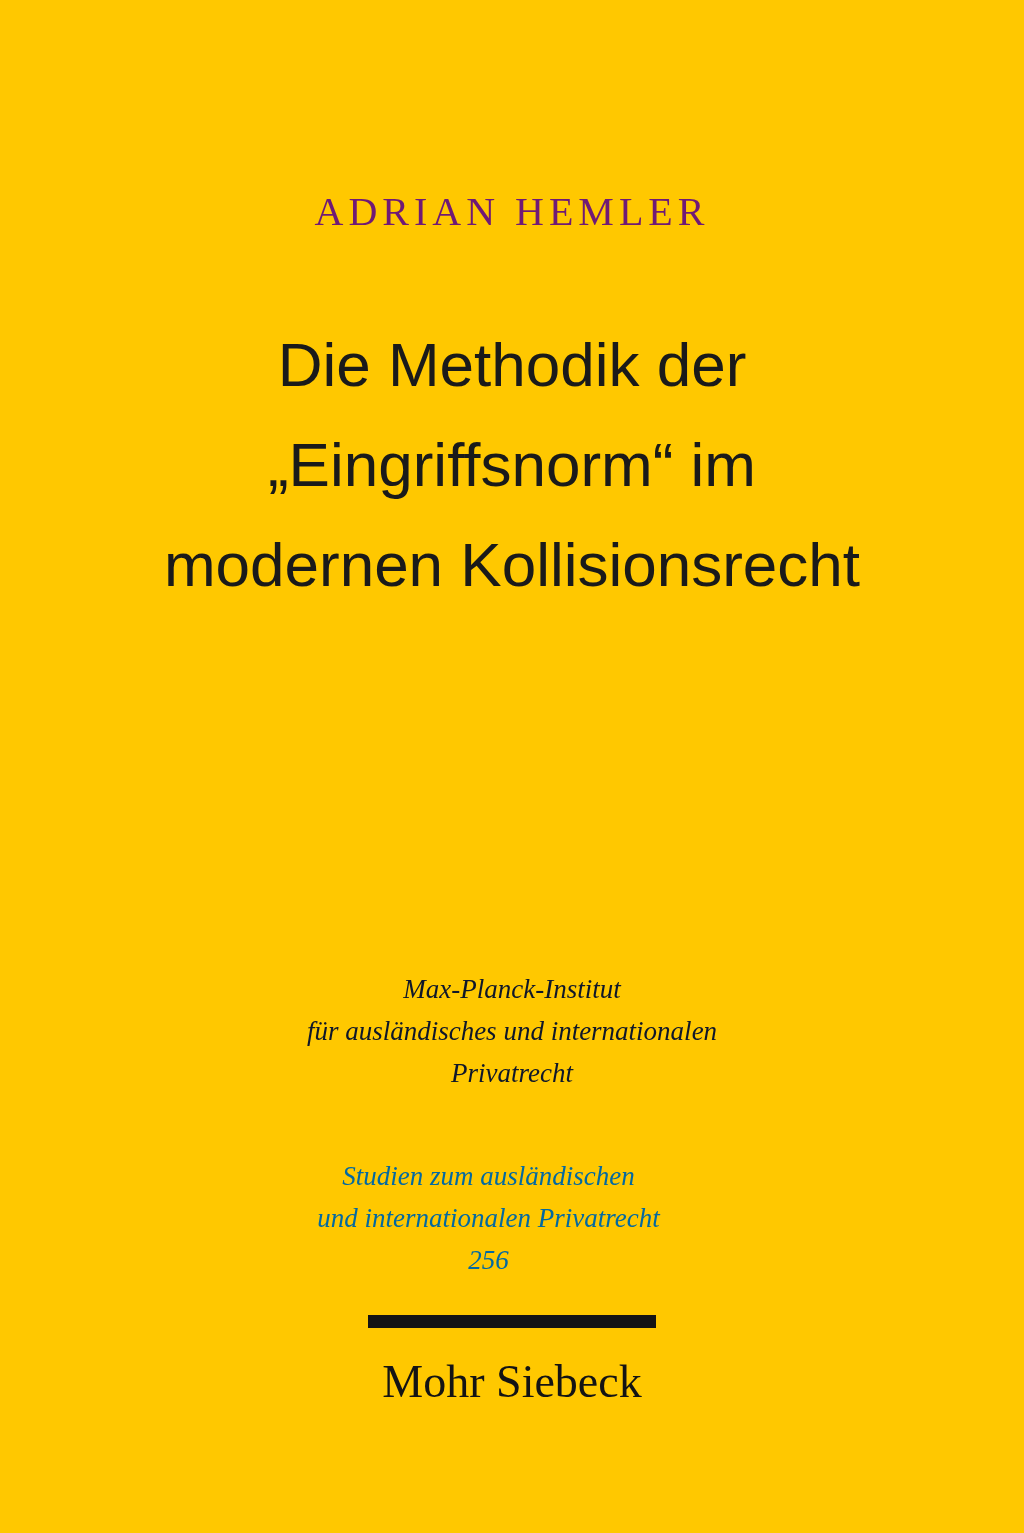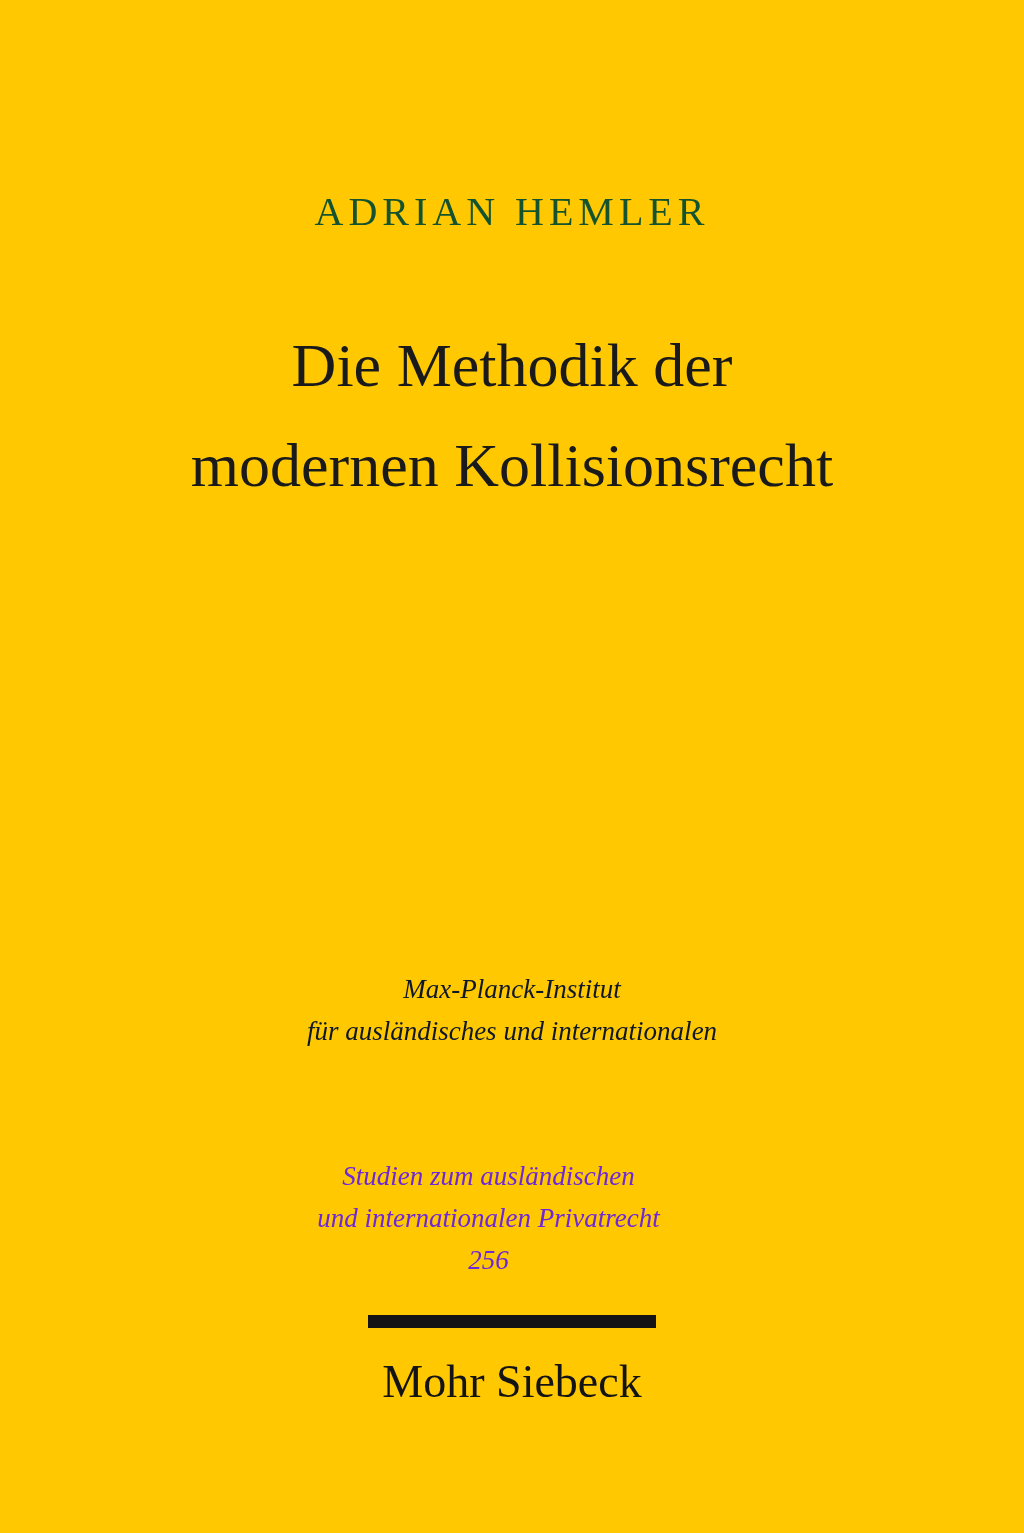--- a/index.html
+++ b/index.html
@@ -22,30 +22,30 @@
   }
   .author {
     position: absolute;
     top: 188px;
     left: 0;
     width: 1024px;
     text-align: center;
     font-family: "Liberation Serif", serif;
     font-size: 40px;
     letter-spacing: 5px;
-    color: #14532d;
+    color: #701a75;
     font-weight: 400;
   }
   .title {
     position: absolute;
     top: 315px;
     left: 0;
     width: 1024px;
     text-align: center;
-    font-family: Liberation Serif, serif;
+    font-family: Liberation Sans, sans-serif;
     font-size: 62px;
     line-height: 100px;
     color: #1a1a1a;
     font-weight: 400;
   }
   .title .tline {
     display: block;
     white-space: nowrap;
   }
   .institute {
@@ -66,21 +66,21 @@
   .series {
     position: absolute;
     top: 1155px;
     left: 0;
     width: 977px;
     text-align: center;
     font-family: "Liberation Serif", serif;
     font-style: italic;
     font-size: 27px;
     line-height: 42px;
-    color: #6d28d9;
+    color: #0369a1;
   }
   .series .sline {
     display: block;
   }
   .rule {
     position: absolute;
     top: 1315px;
     left: 50%;
     transform: translateX(-50%);
     width: 288px;
@@ -101,26 +101,28 @@
 </style>
 </head>
 <body>
 
 <div class="cover">
 
   <div class="author">ADRIAN HEMLER</div>
 
   <div class="title">
     <span class="tline">Die Methodik der</span>
+    <span class="tline">„Eingriffsnorm“ im</span>
     <span class="tline">modernen Kollisionsrecht</span>
   </div>
 
   <div class="institute">
     <span class="iline">Max-Planck-Institut</span>
     <span class="iline">für ausländisches und internationalen</span>
+    <span class="iline">Privatrecht</span>
   </div>
 
   <div class="series">
     <span class="sline">Studien zum ausländischen</span>
     <span class="sline">und internationalen Privatrecht</span>
     <span class="sline">256</span>
   </div>
 
   <div class="rule"></div>
 

